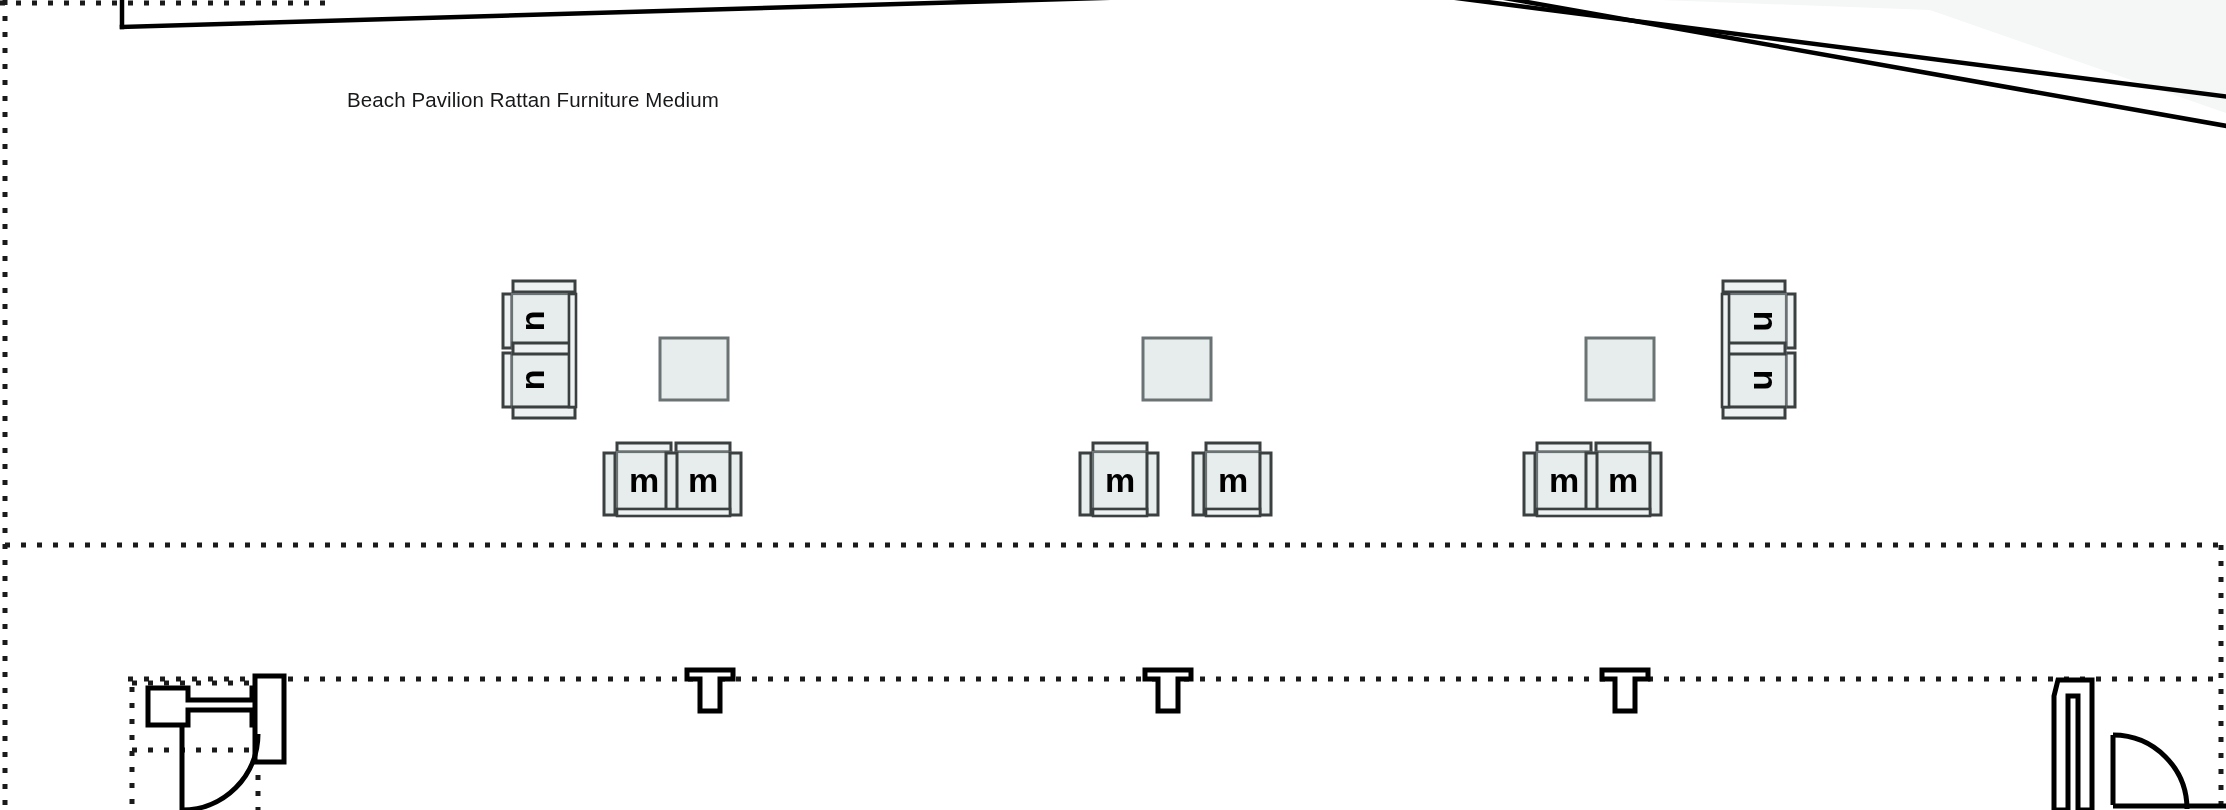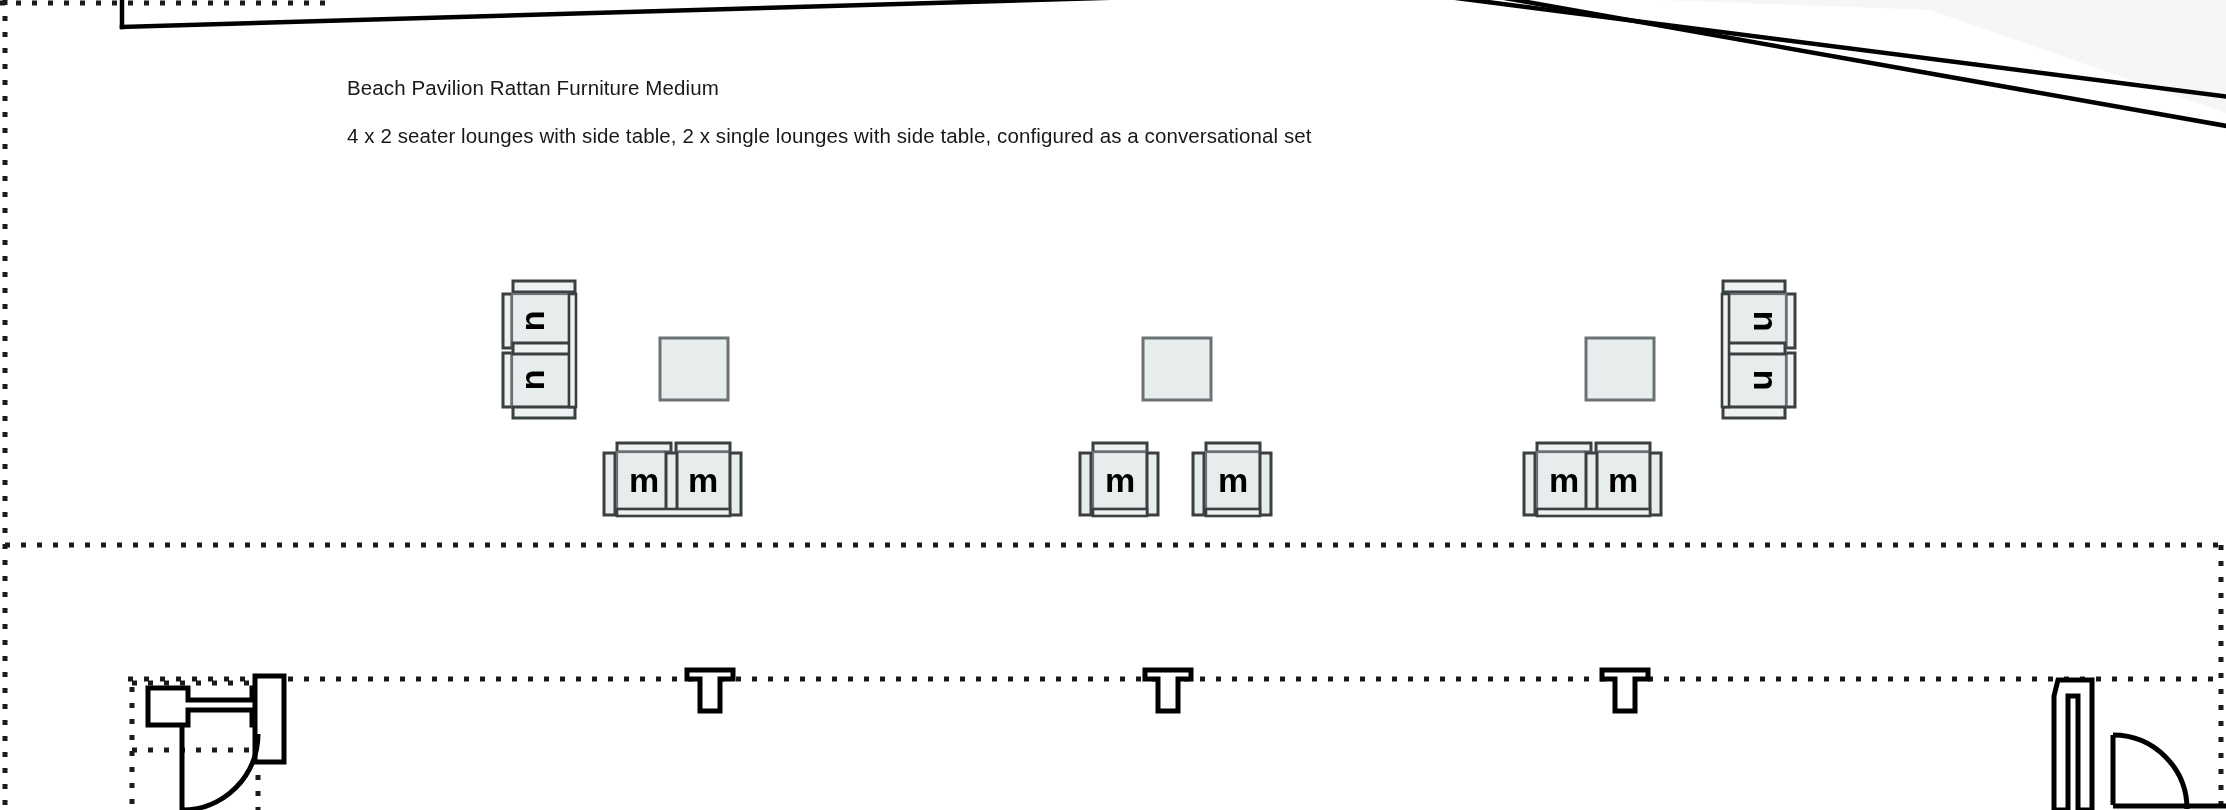--- a/index.html
+++ b/index.html
@@ -20,21 +20,21 @@
   .svg-layer {
     position: absolute;
     left: 0;
     top: 0;
     width: 2226px;
     height: 810px;
   }
   .label-block {
     position: absolute;
     left: 347px;
-    top: 76px;
+    top: 88px;
     width: 1400px;
   }
   .plan-title {
     font-family: "Liberation Sans", sans-serif;
     font-size: 20.5px;
     color: #17181a;
     letter-spacing: 0.1px;
     margin: 0 0 24px 0;
     white-space: nowrap;
   }
@@ -197,16 +197,15 @@
                L 2068 810 L 2054 810 L 2054 696 Z" fill="#ffffff" stroke="#000000" stroke-width="5" stroke-linejoin="miter"></path>
       <path d="M 2113 735 L 2113 805" fill="none" stroke="#000000" stroke-width="5"></path>
       <path d="M 2113 735 A 74 74 0 0 1 2187 809" fill="none" stroke="#000000" stroke-width="5"></path>
       <path d="M 2113 806 L 2226 806" fill="none" stroke="#000000" stroke-width="5"></path>
     </g>
 
   </svg>
 
   <div class="label-block">
     <p class="plan-title">Beach Pavilion Rattan Furniture Medium</p>
-    <p class="plan-subtitle">4 x 2 seater lounges with side table, 2 x single lounges with side table, configured as a conversational set</p>
   </div>
 
 </div>
 
 </body></html>

